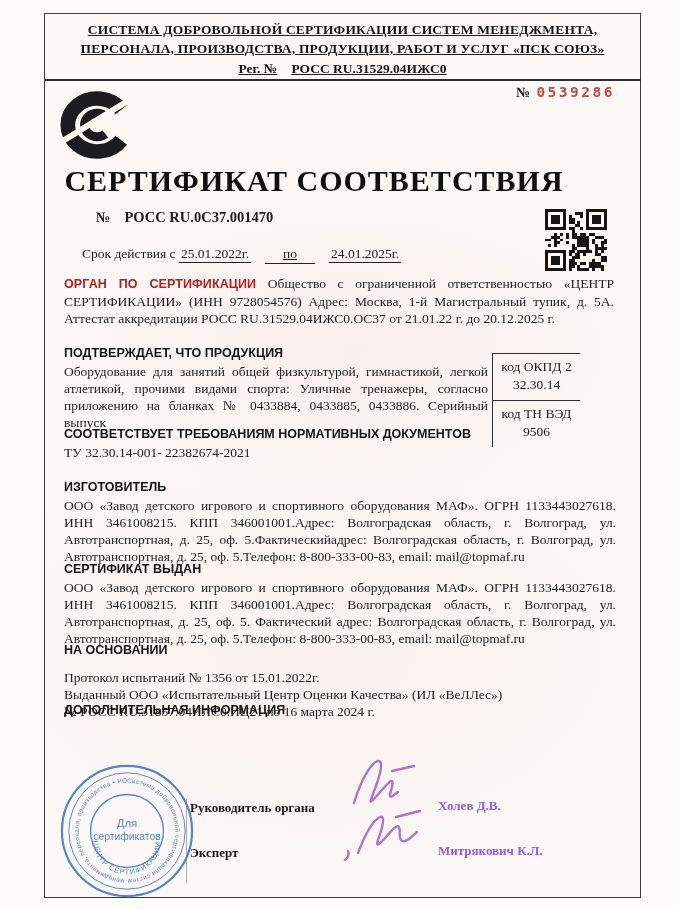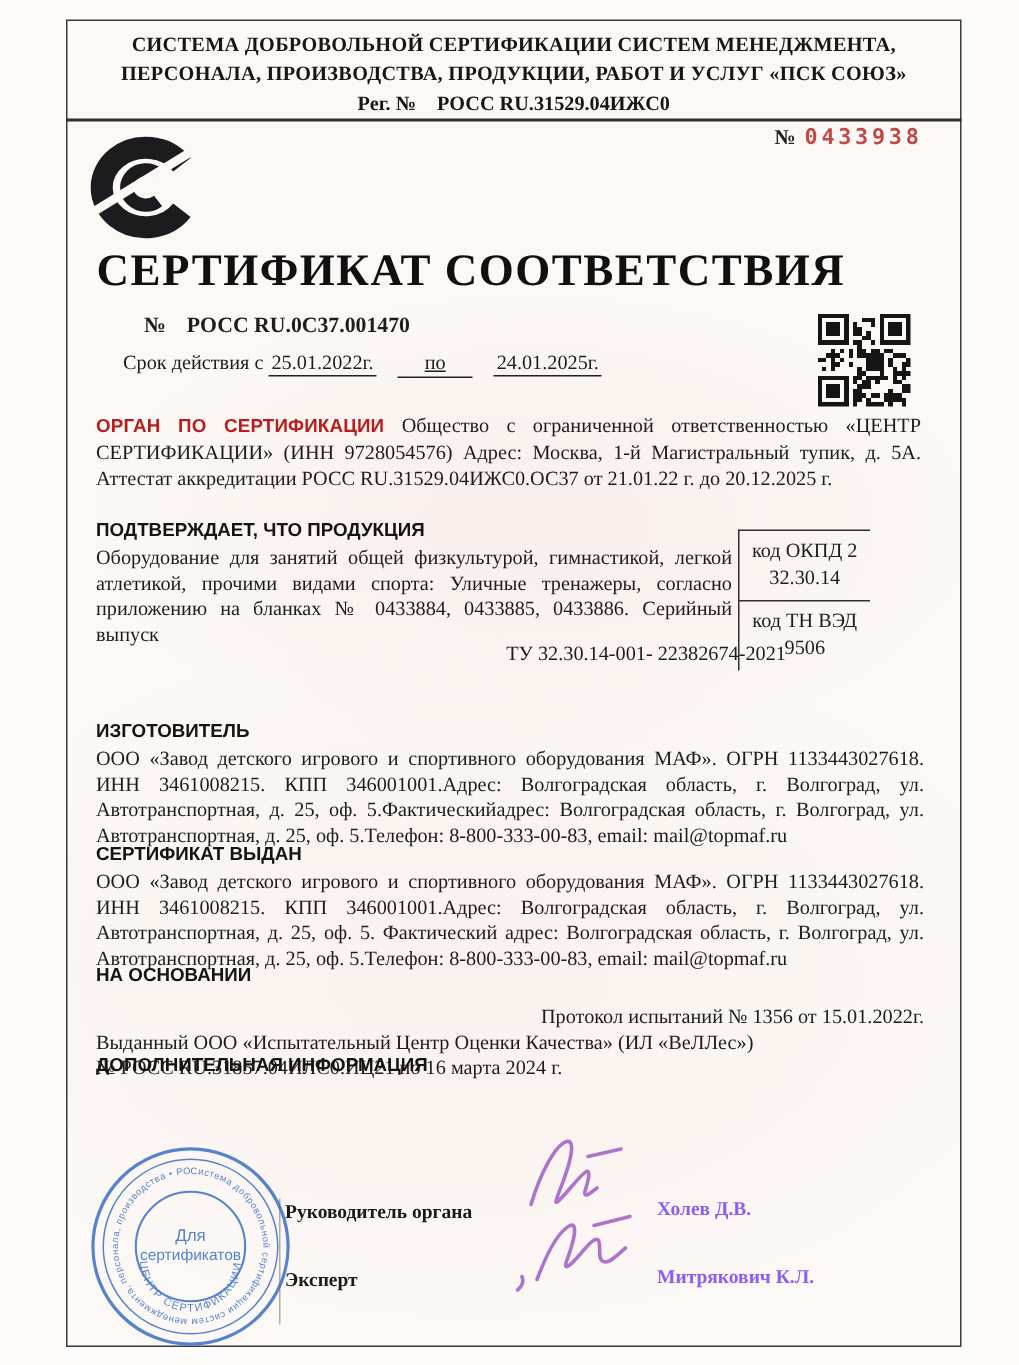--- a/index.html
+++ b/index.html
@@ -17,39 +17,39 @@
     left:44px; top:13px; width:597px; height:885px;
     border:1.6px solid #3b3b3b;
     background:
       radial-gradient(ellipse 420px 220px at 52% 38%, rgba(246,224,222,.38), transparent 70%),
       radial-gradient(ellipse 520px 320px at 45% 72%, rgba(247,228,225,.32), transparent 72%),
       #fcf8f5;
   }
   .header-band {
     left:44px; top:13px; width:597px; height:68px;
     border-bottom:2.2px solid #2e2e2e;
-    text-align:center; padding-top:7px;
+    text-align:center; padding-top:7px;text-decoration:underline;
   }
   .hline { font:bold 13.5px/19px "Liberation Serif", serif; letter-spacing:.2px; color:#161616; }
   .regline { font:bold 13.5px/21px "Liberation Serif", serif; color:#161616; }
   .regline .gap { display:inline-block; width:14px; }
   .blank-no { top:84px; right:64px; font:bold 14px "Liberation Serif", serif; color:#222; }
   .blank-no .digits {
     font-family:"DejaVu Sans Mono", monospace; font-weight:bold;
     font-size:14.5px; color:#c04a48; letter-spacing:2.5px; margin-left:6px;
   }
   .title {
     left:44px; top:164px; width:540px; text-align:center;
     font:bold 30px "Liberation Serif", serif; letter-spacing:1px; color:#101010;
   }
   .certno { left:96px; top:209px; font:bold 14.5px "Liberation Serif", serif; }
   .certno .val { margin-left:14px; }
   .validity { left:82px; top:234px; font:13.5px "Liberation Serif", serif; }
   .validity .u { border-bottom:1.2px solid #222; padding:0 2px 1px 2px; }
-  .validity .sep { display:inline-block; margin:0 14px; border-bottom:1.2px solid #222; padding:0 18px 1px 18px;text-decoration:underline; }
+  .validity .sep { display:inline-block; margin:12px 14px; border-bottom:1.2px solid #222; padding:0 18px 1px 18px;text-decoration:underline; }
   .lbl { font-family:"Liberation Sans", sans-serif; font-weight:bold; font-size:12.5px; color:#b91c1c; letter-spacing:.1px; }
   .bodytx { font:13.5px/17px "Liberation Serif", serif; color:#1c1c1c; text-align:justify; }
   .sec-label { font-family:"Liberation Sans", sans-serif; font-weight:bold; font-size:12.5px; color:#141414; margin-bottom:3px; }
   .codes-box { left:492px; top:353px; width:88px; }
   .codes-box .cell { border-top:1.6px solid #2f2f2f; border-left:1.6px solid #2f2f2f; padding:5px 2px 8px 2px; text-align:center; font:13.5px/15px "Liberation Serif", serif; }
   .codes-box .cell .cval { display:block; margin-top:3px; }
   .footer-role { font:bold 13px "Liberation Serif", serif; color:#1a1a1a; }
   .footer-name { font:bold 13px "Liberation Serif", serif; color:#8b5cf6; }
   .vdivider { left:186px; top:799px; width:1px; height:84px; background:rgba(110,110,110,.55); }
   svg text { user-select:none; }
@@ -61,21 +61,21 @@
 
 <div class="abs header-band">
   <div class="hline">СИСТЕМА ДОБРОВОЛЬНОЙ СЕРТИФИКАЦИИ СИСТЕМ МЕНЕДЖМЕНТА,</div>
   <div class="hline">ПЕРСОНАЛА, ПРОИЗВОДСТВА, ПРОДУКЦИИ, РАБОТ И УСЛУГ «ПСК СОЮЗ»</div>
   <div class="regline">
     <span>Рег. №</span><span class="gap"></span><span>РОСС  RU.31529.04ИЖС0</span>
   </div>
 </div>
 
 <div class="abs blank-no">
-  <span>№</span><span class="digits">0433938</span>
+  <span>№</span><span class="digits">0539286</span>
 </div>
 
 <div class="abs" style="left:56px; top:90px; width:98px; height:70px;">
   <svg width="98" height="70" viewBox="0 0 100 70" aria-hidden="true">
     <path d="M 66.6 19.5 A 30 27 0 1 0 66.6 50.5" fill="none" stroke="#1c1c1e" stroke-width="15"></path>
     <path d="M 50.4 25.8 A 13 12 0 1 0 50.4 44.2" fill="none" stroke="#1c1c1e" stroke-width="9"></path>
     <line x1="4" y1="53" x2="74" y2="10" stroke="#fcf8f5" stroke-width="6"></line>
   </svg>
 </div>
 
@@ -244,36 +244,37 @@
     <span>код ОКПД 2</span>
     <span class="cval">32.30.14</span>
   </div>
   <div class="cell">
     <span>код ТН ВЭД</span>
     <span class="cval">9506</span>
   </div>
 </div>
 
 <div class="abs" style="left:64px; top:427px; width:460px;">
-  <div class="bodytx" style="text-align:right;">ТУ 32.30.14-001- 22382674-2021</div>
+  <div class="sec-label">СООТВЕТСТВУЕТ ТРЕБОВАНИЯМ НОРМАТИВНЫХ ДОКУМЕНТОВ</div>
+  <div class="bodytx" style="text-align:left;">ТУ 32.30.14-001- 22382674-2021</div>
 </div>
 
 <div class="abs" style="left:64px; top:480px; width:552px;">
   <div class="sec-label">ИЗГОТОВИТЕЛЬ</div>
   <div class="bodytx">ООО «Завод детского игрового и спортивного оборудования МАФ». ОГРН 1133443027618. ИНН 3461008215. КПП 346001001.Адрес: Волгоградская область, г. Волгоград, ул. Автотранспортная, д. 25, оф. 5.Фактическийадрес: Волгоградская область, г. Волгоград, ул. Автотранспортная, д. 25, оф. 5.Телефон: 8-800-333-00-83, email: mail@topmaf.ru</div>
 </div>
 
 <div class="abs" style="left:64px; top:562px; width:552px;">
   <div class="sec-label">СЕРТИФИКАТ ВЫДАН</div>
   <div class="bodytx">ООО «Завод детского игрового и спортивного оборудования МАФ». ОГРН 1133443027618. ИНН 3461008215. КПП 346001001.Адрес: Волгоградская область, г. Волгоград, ул. Автотранспортная, д. 25, оф. 5. Фактический адрес: Волгоградская область, г. Волгоград, ул. Автотранспортная, д. 25, оф. 5.Телефон: 8-800-333-00-83, email: mail@topmaf.ru</div>
 </div>
 
 <div class="abs" style="left:64px; top:643px; width:552px;">
   <div class="sec-label">НА ОСНОВАНИИ</div>
-  <div class="bodytx" style="text-align:right;margin-top:12px;">Протокол испытаний № 1356 от 15.01.2022г.</div>
+  <div class="bodytx" style="text-align:left;margin-top:12px;">Протокол испытаний № 1356 от 15.01.2022г.</div>
   <div class="bodytx" style="text-align:left;">Выданный ООО «Испытательный Центр Оценки Качества» (ИЛ «ВеЛЛес»)</div>
   <div class="bodytx" style="text-align:left;">№ РОСС RU.31857.04ИЛС0.ИЦ21 по 16 марта 2024 г.</div>
 </div>
 
 <div class="abs sec-label" style="left:64px; top:703px;">ДОПОЛНИТЕЛЬНАЯ ИНФОРМАЦИЯ</div>
 
 <div class="abs" style="left:58px; top:762px; width:138px; height:138px;">
   <svg width="138" height="138" viewBox="0 0 140 140" style="opacity:.88;">
     <defs>
       <path id="ringA" d="M70,21 a49,49 0 1 1 -0.02,0"></path>

